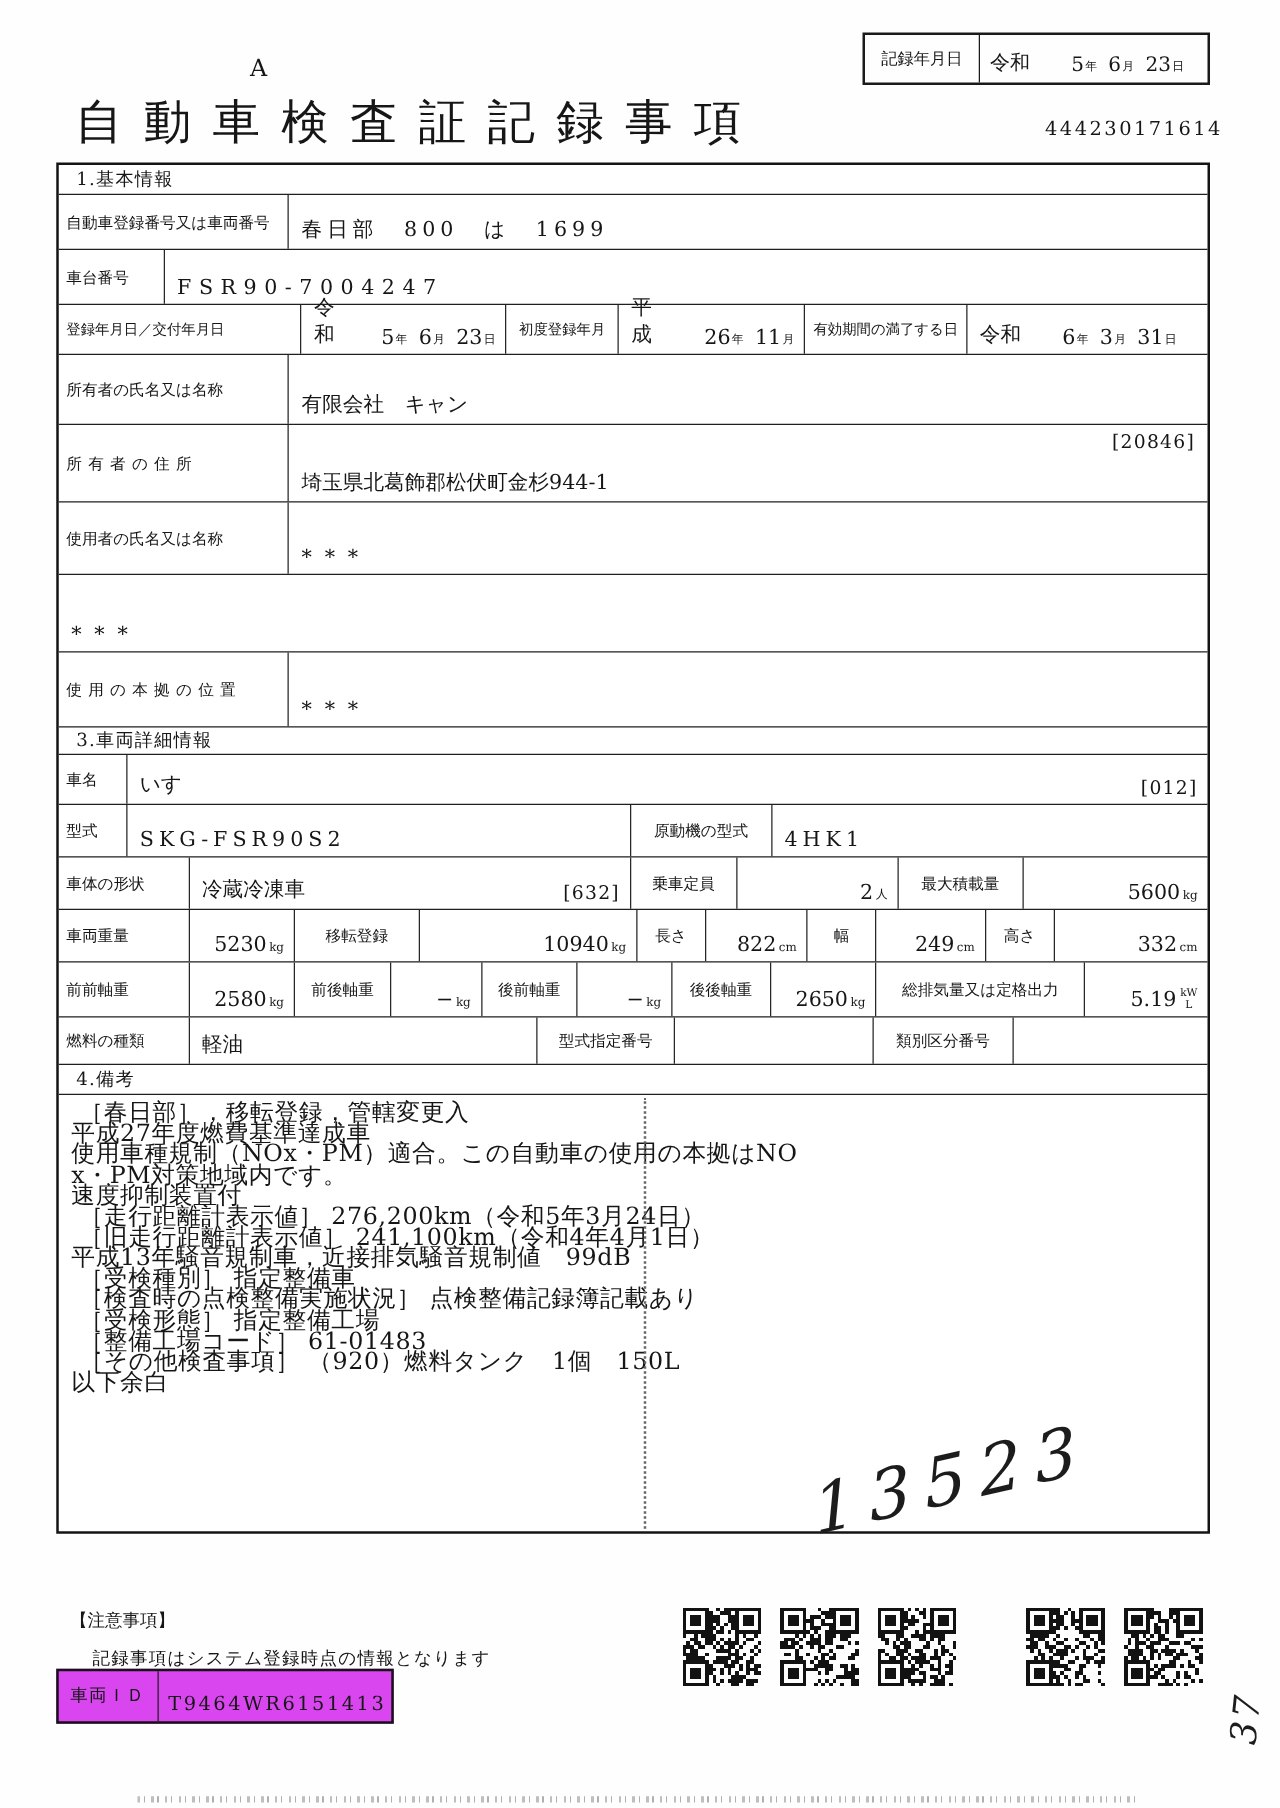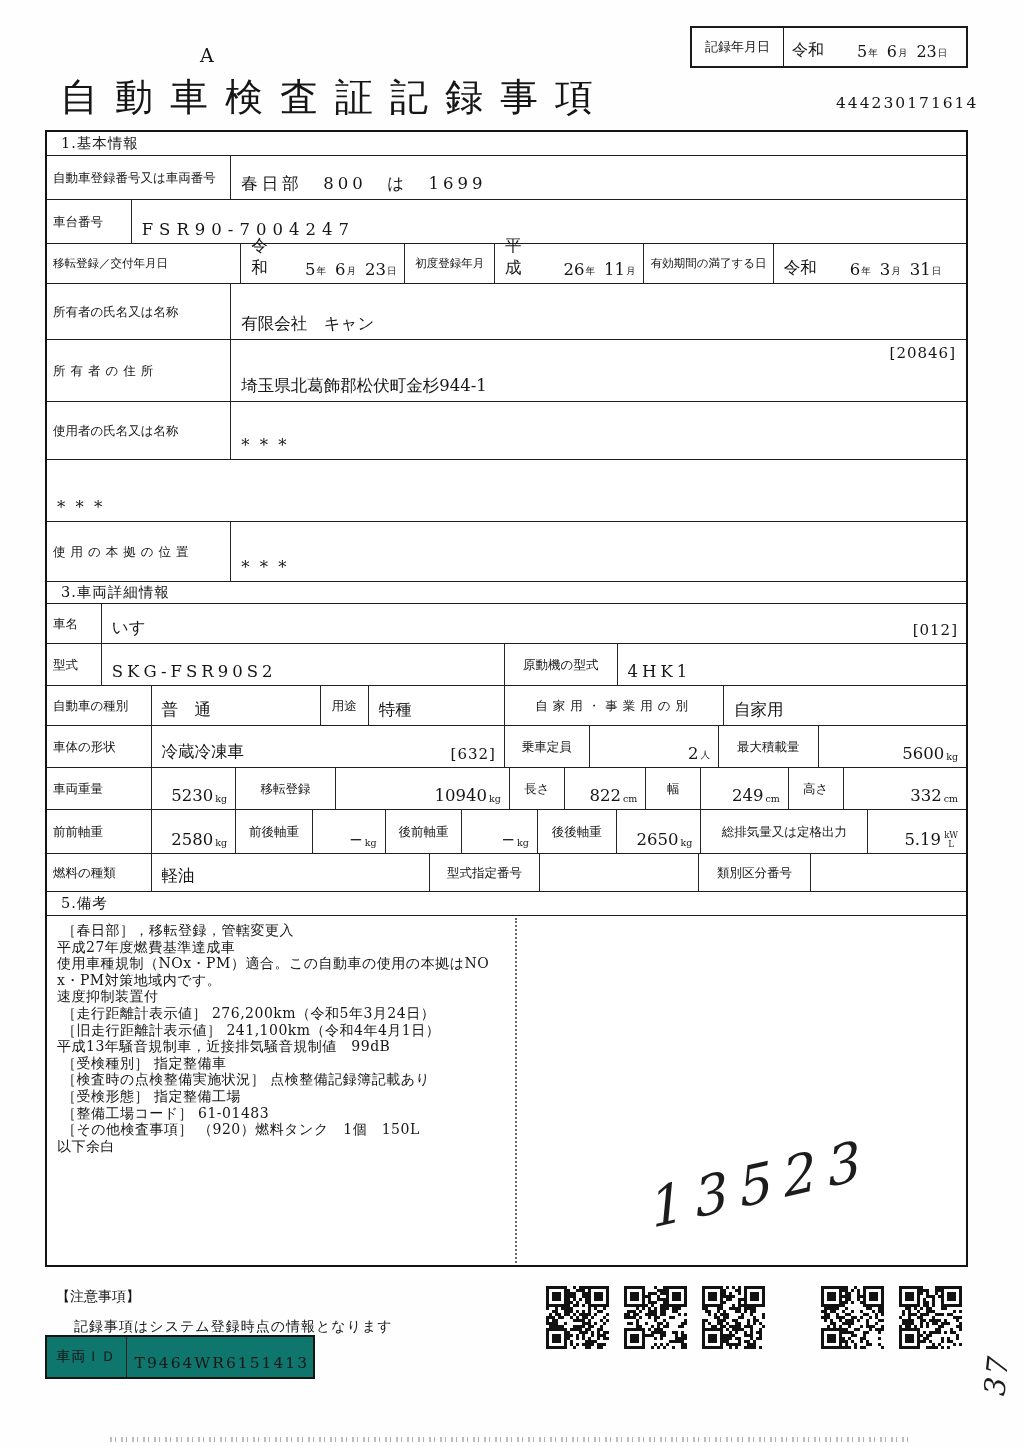--- a/index.html
+++ b/index.html
@@ -42,39 +42,39 @@
   .ls6 { letter-spacing: 6px; }
   .era { margin-right: 24px; }
   .dnum { margin-left: 9px; }
   .du { font-size: 9.5px; margin-left: 1px; padding-bottom: 1px; }
   .u { font-size: 9.5px; margin-left: 2px; padding-bottom: 1px; }
   .unit-stack { display: inline-flex; flex-direction: column; font-size: 8.5px; line-height: 1.05; margin-left: 3px; text-align: center; }
   .code { font-size: 15px; letter-spacing: 1px; }
   .addr-code { position: absolute; top: 4px; right: 10px; font-size: 15px; letter-spacing: 1px; }
   
   .remarks-cell { width: 100%; position: relative; }
-  .remarks-text { white-space: pre-wrap; font-size: 14px; line-height: 16.6px; padding: 6px 10px; letter-spacing: 0.5px; }
+  .remarks-text { white-space: pre-wrap; font-size: 19px; line-height: 16.6px; padding: 6px 10px; letter-spacing: 0.5px; }
   .remarks-divider { position: absolute; top: 2px; bottom: 2px; left: 468px; border-left: 2px dotted #666; }
   .handwriting {
     font-family: "DejaVu Serif", serif; font-style: italic; color: #1c1c1c;
   }
   .hw-big {
     position: absolute; left: 648px; top: 1152px; font-size: 54px;
     letter-spacing: 11px; transform: rotate(-13deg) skewX(-8deg); font-weight: 500;
   }
   .hw-side {
     position: absolute; left: 976px; top: 1358px; font-size: 29px;
     letter-spacing: 2px; transform: rotate(-84deg); font-weight: 500;
   }
   
   .notes-title { position: absolute; left: 56px; top: 1288px; font-size: 14px; }
   .notes-body { position: absolute; left: 74px; top: 1318px; font-size: 14px; letter-spacing: 1px; }
   .id-box {
     position: absolute; left: 45px; top: 1335px; width: 270px; height: 44px;
-    border: 2px solid #141414; display: flex; background: #0f766e;
+    border: 2px solid #141414; display: flex; background: #d946ef;
   }
   .id-box .ilabel { width: 88px; border-right: 1.5px solid #1f1f1f; font-size: 14px; display: flex; align-items: center; justify-content: center; letter-spacing: 1px; }
   .id-box .ival { flex: 1; display: flex; align-items: flex-end; padding: 2px 4px 5px 8px; font-size: 15.5px; letter-spacing: 2px; }
   .qr-group { position: absolute; display: flex; gap: 13px; }
   .qr-group.g1 { left: 545px; top: 1286px; }
   .qr-group.g2 { left: 820px; top: 1286px; }
   .qr { width: 65px; height: 63px; }
   .qr svg { display: block; }
   .bottom-noise {
     position: absolute; left: 110px; top: 1437px; width: 800px; height: 5px; opacity: .55;
@@ -113,21 +113,21 @@
       <div class="cell lbl" style="width:185px">自動車登録番号又は車両番号</div>
       <div class="cell val ls4" style="width:738px">春日部　800　は　1699</div>
     </div>
 
     <div class="row" style="height:44px">
       <div class="cell lbl" style="width:85px">車台番号</div>
       <div class="cell val ls6" style="width:838px">FSR90-7004247</div>
     </div>
 
     <div class="row" style="height:40px">
-      <div class="cell lbl sm" style="width:195px">移転登録／交付年月日</div>
+      <div class="cell lbl sm" style="width:195px">登録年月日／交付年月日</div>
       <div class="cell val" style="width:165px">
         <span class="era">令和</span>
         <span class="dnum">5</span>
           <span class="du">年</span>
         <span class="dnum">6</span>
           <span class="du">月</span>
         <span class="dnum">23</span>
           <span class="du">日</span>
       </div>
       <div class="cell lbl sm center" style="width:90px">初度登録年月</div>
@@ -190,28 +190,20 @@
       </div>
     </div>
 
     <div class="row" style="height:42px">
       <div class="cell lbl" style="width:55px">型式</div>
       <div class="cell val ls4" style="width:405px">SKG-FSR90S2</div>
       <div class="cell lbl center" style="width:113px">原動機の型式</div>
       <div class="cell val ls4" style="width:350px">4HK1</div>
     </div>
 
-    <div class="row" style="height:40px">
-      <div class="cell lbl" style="width:105px">自動車の種別</div>
-      <div class="cell val" style="width:170px">普　通</div>
-      <div class="cell lbl center" style="width:48px">用途</div>
-      <div class="cell val" style="width:137px">特種</div>
-      <div class="cell lbl sp center" style="width:220px">自家用・事業用の別</div>
-      <div class="cell val" style="width:243px">自家用</div>
-    </div>
 
     <div class="row" style="height:42px">
       <div class="cell lbl" style="width:105px">車体の形状</div>
       <div class="cell val between" style="width:355px">
         <span>冷蔵冷凍車</span>
         <span class="code">[632]</span>
       </div>
       <div class="cell lbl center" style="width:85px">乗車定員</div>
       <div class="cell val right" style="width:130px">
         <span class="num">2</span>
@@ -286,21 +278,21 @@
     <div class="row" style="height:38px">
       <div class="cell lbl" style="width:105px">燃料の種類</div>
       <div class="cell val" style="width:280px">軽油</div>
       <div class="cell lbl center" style="width:110px">型式指定番号</div>
       <div class="cell val" style="width:160px"></div>
       <div class="cell lbl center" style="width:112px">類別区分番号</div>
       <div class="cell val" style="width:156px"></div>
     </div>
 
     <div class="row" style="height:24px">
-      <div class="cell sec" style="width:100%">5.備考</div>
+      <div class="cell sec" style="width:100%">4.備考</div>
     </div>
 
     <div class="row" style="height:349px">
       <div class="cell remarks-cell">
         <div class="remarks-text"> ［春日部］，移転登録，管轄変更入
 平成27年度燃費基準達成車
 使用車種規制（NOx・PM）適合。この自動車の使用の本拠はNO
 x・PM対策地域内です。
 速度抑制装置付
  ［走行距離計表示値］ 276,200km（令和5年3月24日）

